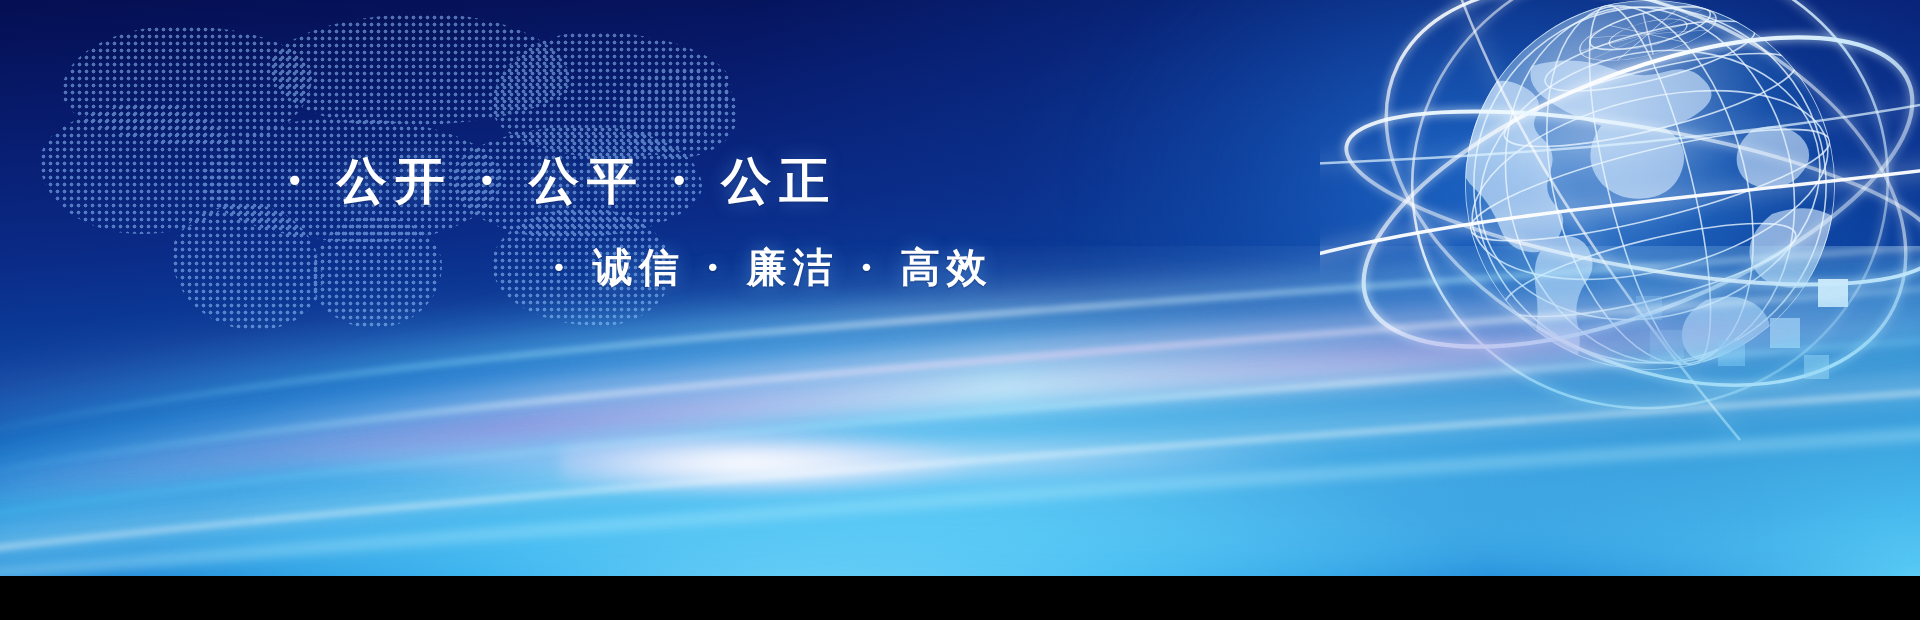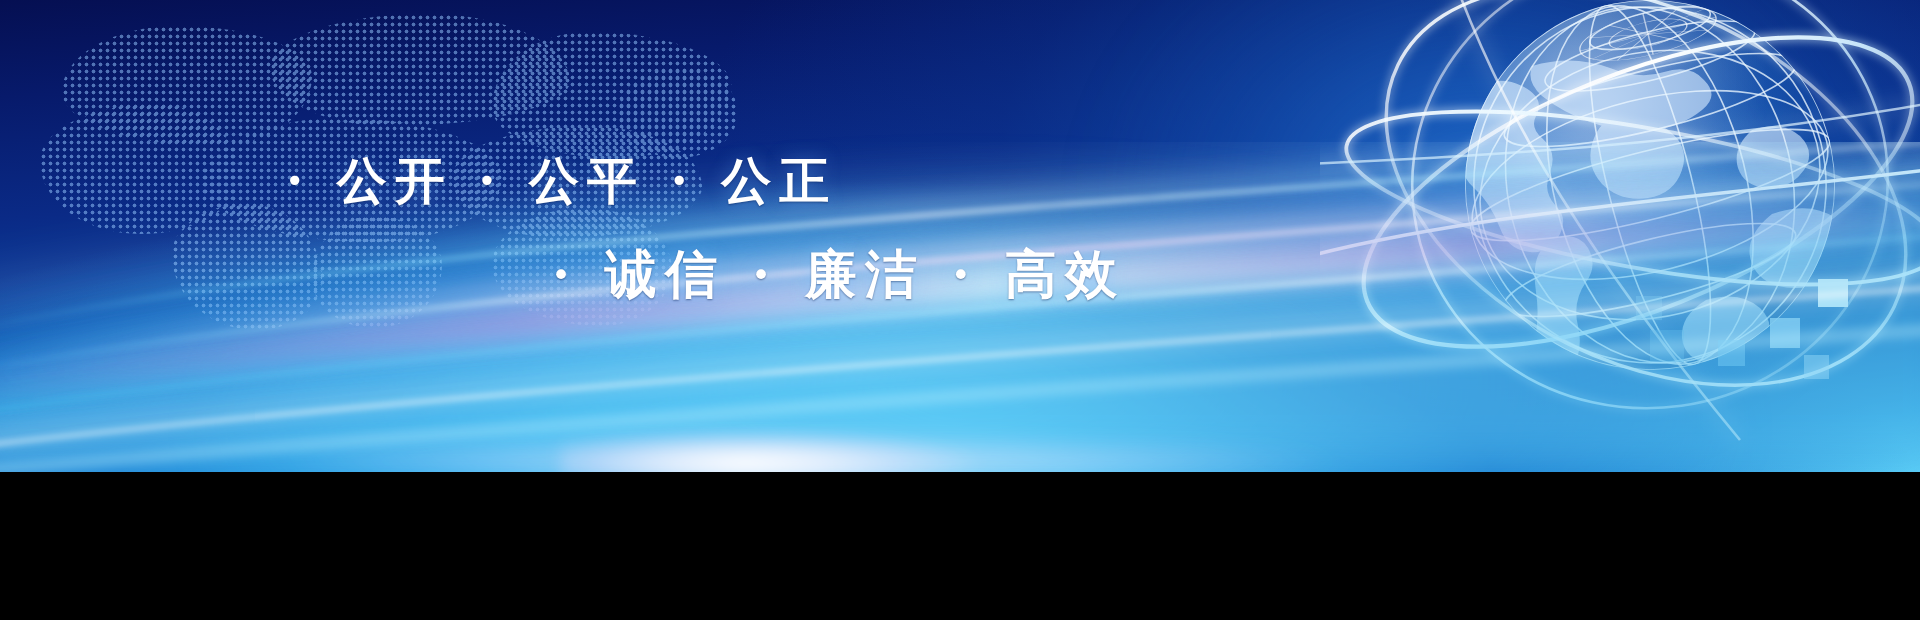--- a/index.html
+++ b/index.html
@@ -1,19 +1,19 @@
 <!DOCTYPE html>
 <html><head>
 <meta charset="utf-8">
 <style>
   * { margin:0; padding:0; box-sizing:border-box; }
   html,body { width:1920px; height:620px; overflow:hidden; background:#000; }
 
   .banner{
-    position:relative; width:1920px; height:472px; overflow:hidden;
+    position:relative; width:1920px; height:576px; overflow:hidden;
     font-family:"DejaVu Sans","Liberation Sans",sans-serif;
     background:
       radial-gradient(ellipse 1100px 560px at 78% 28%, rgba(22,96,190,.70) 0%, rgba(12,58,150,.30) 45%, rgba(0,0,0,0) 72%),
       radial-gradient(ellipse 1500px 420px at 42% 104%, #7fd8f8 0%, #36b3ef 22%, #1277cf 46%, rgba(8,52,140,0) 74%),
       linear-gradient(176deg, #050f52 0%, #071a6b 16%, #0a2a86 36%, #0c48a6 58%, #1074c6 76%, #2ba4e4 90%, #59cdf6 100%);
   }
 
   
   .dotmap{
     position:absolute; left:22px; top:8px; width:730px; height:330px;
@@ -56,21 +56,21 @@
 
   
   .slogan{ position:absolute; left:0; top:0; width:1130px; height:360px; }
   .line{
     position:absolute; white-space:nowrap; color:#ffffff;
     font-family:"DejaVu Serif","Liberation Serif",serif;
     font-weight:700; letter-spacing:.16em;
     text-shadow:0 0 18px rgba(120,190,255,.42), 0 1px 2px rgba(0,20,70,.5);
   }
   .line-1{ left:286px; top:148px; font-size:50px; }
-  .line-2{ left:552px; top:240px; font-size:52px; }
+  .line-2{ left:552px; top:240px; font-size:40px; }
 </style>
 </head>
 <body>
 
 <div class="banner">
 
   <div class="dotmap">
     <div class="blob" style="left:40px;  top:18px;  width:250px; height:120px; border-radius:46% 54% 38% 62% / 55% 42% 58% 45%;"></div>
     <div class="blob" style="left:248px; top:6px;   width:300px; height:112px; border-radius:52% 48% 60% 40% / 48% 60% 40% 52%;"></div>
     <div class="blob" style="left:470px; top:24px;  width:240px; height:126px; border-radius:40% 60% 48% 52% / 60% 44% 56% 40%;"></div>

